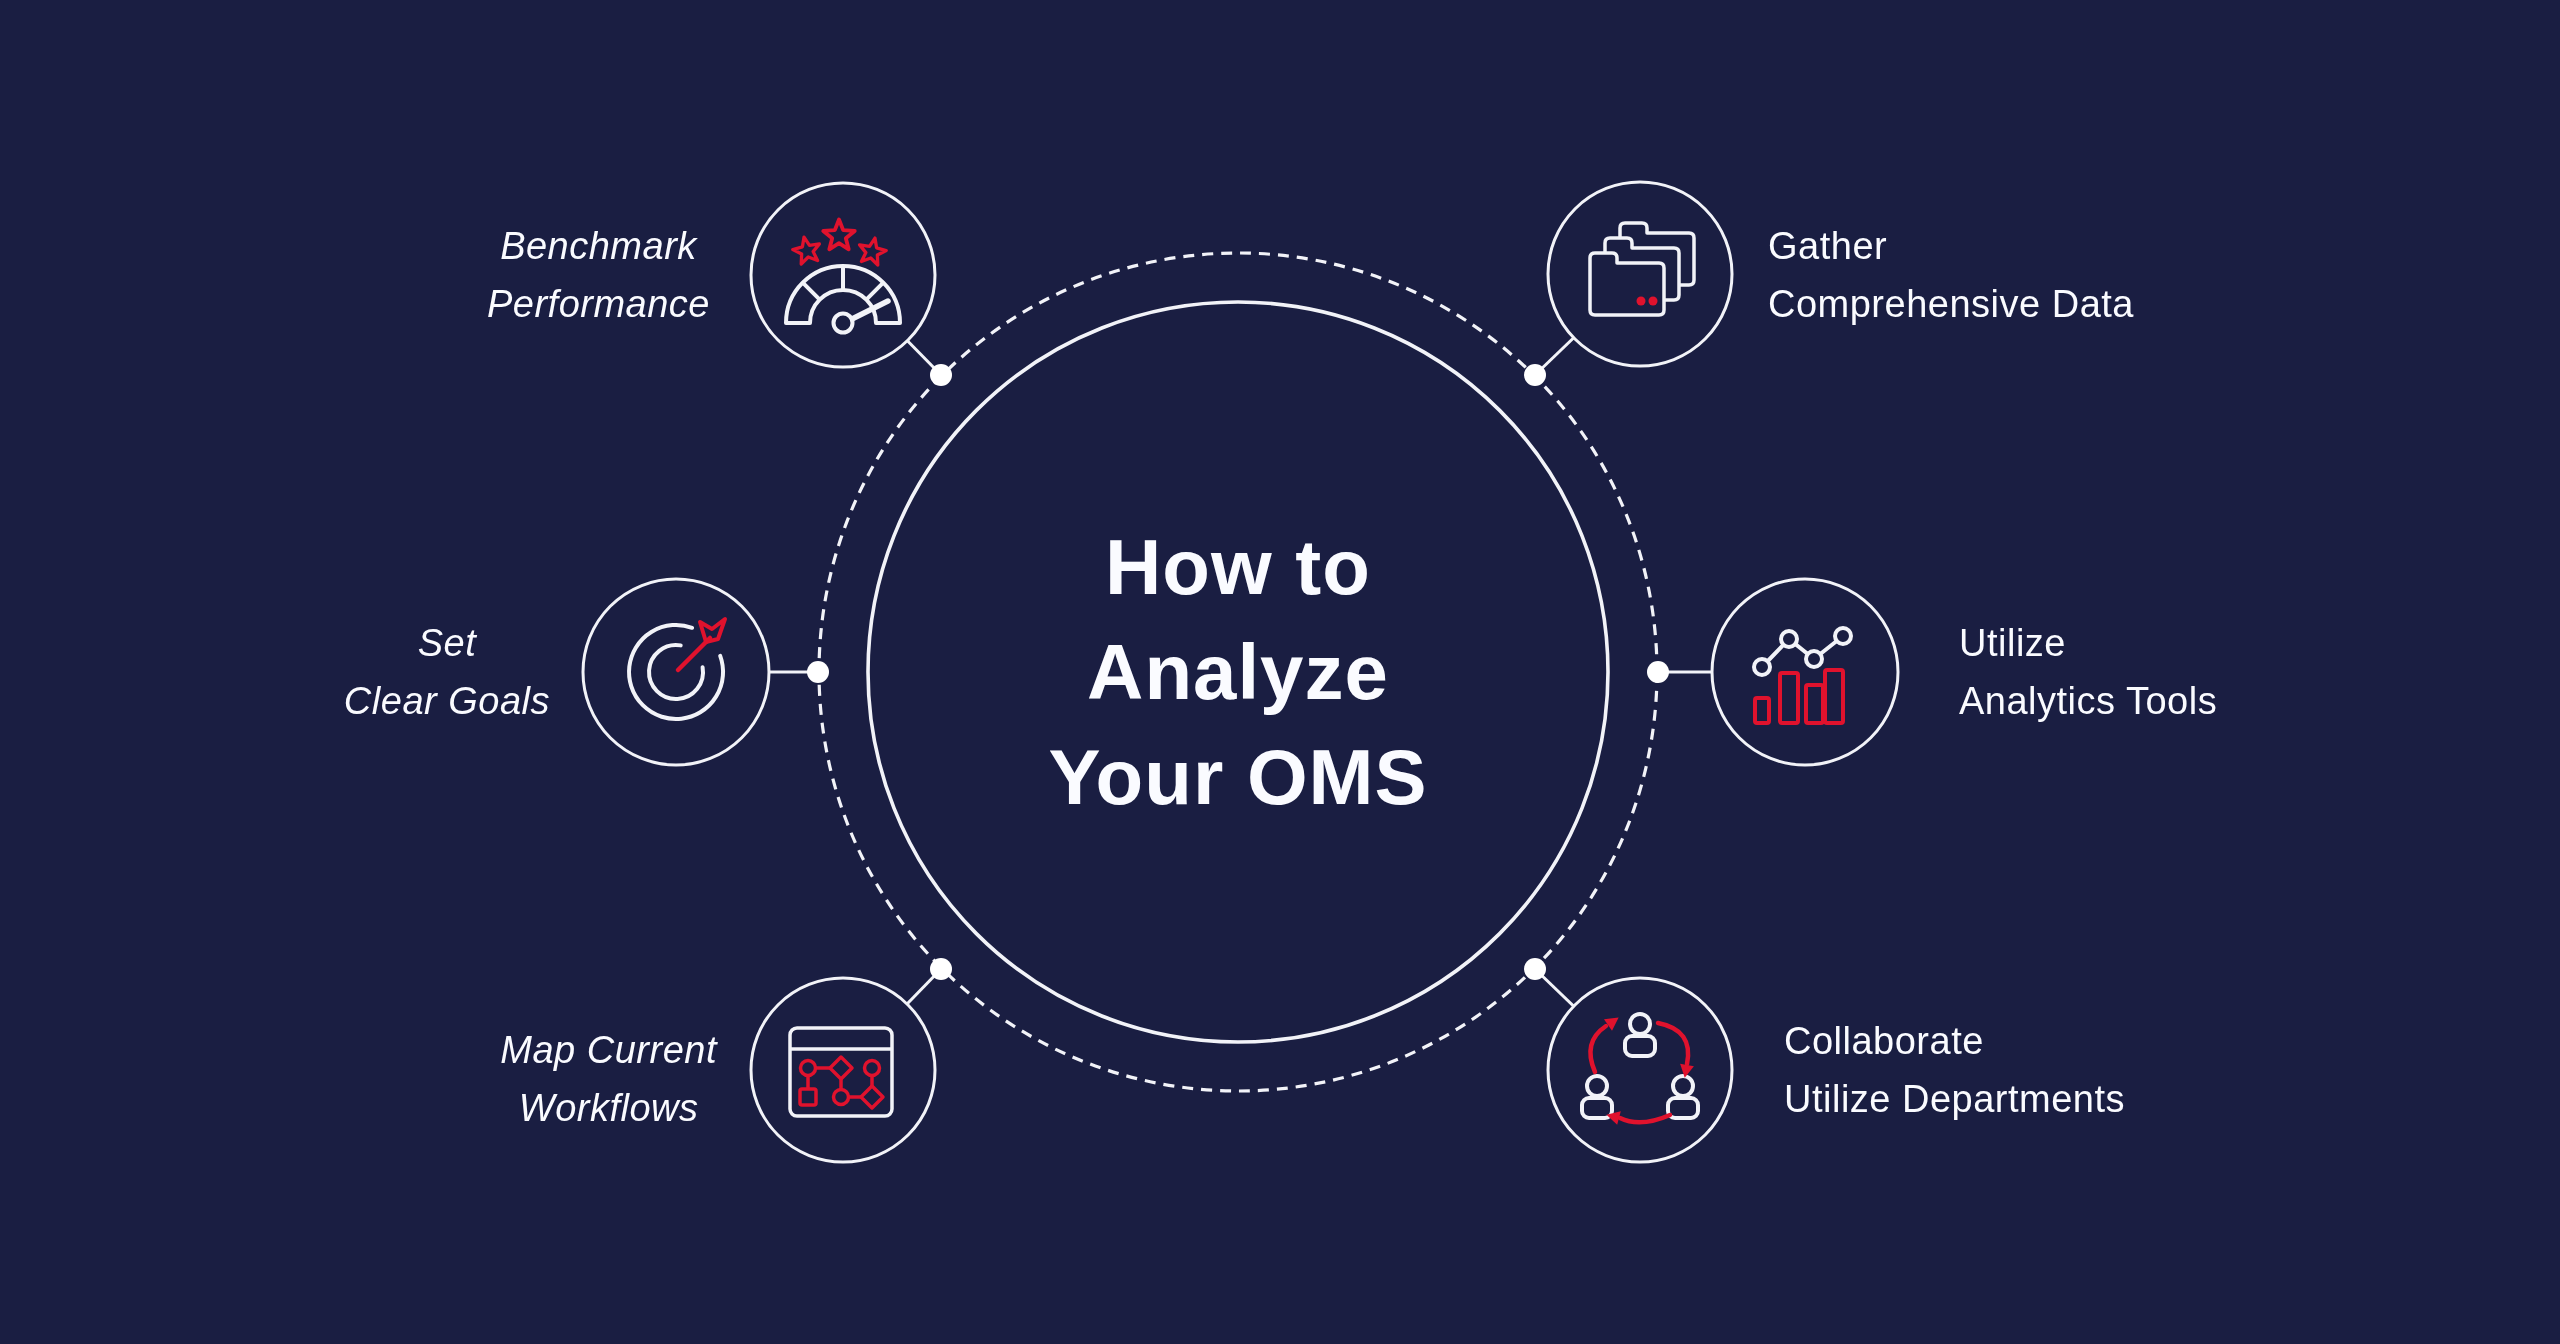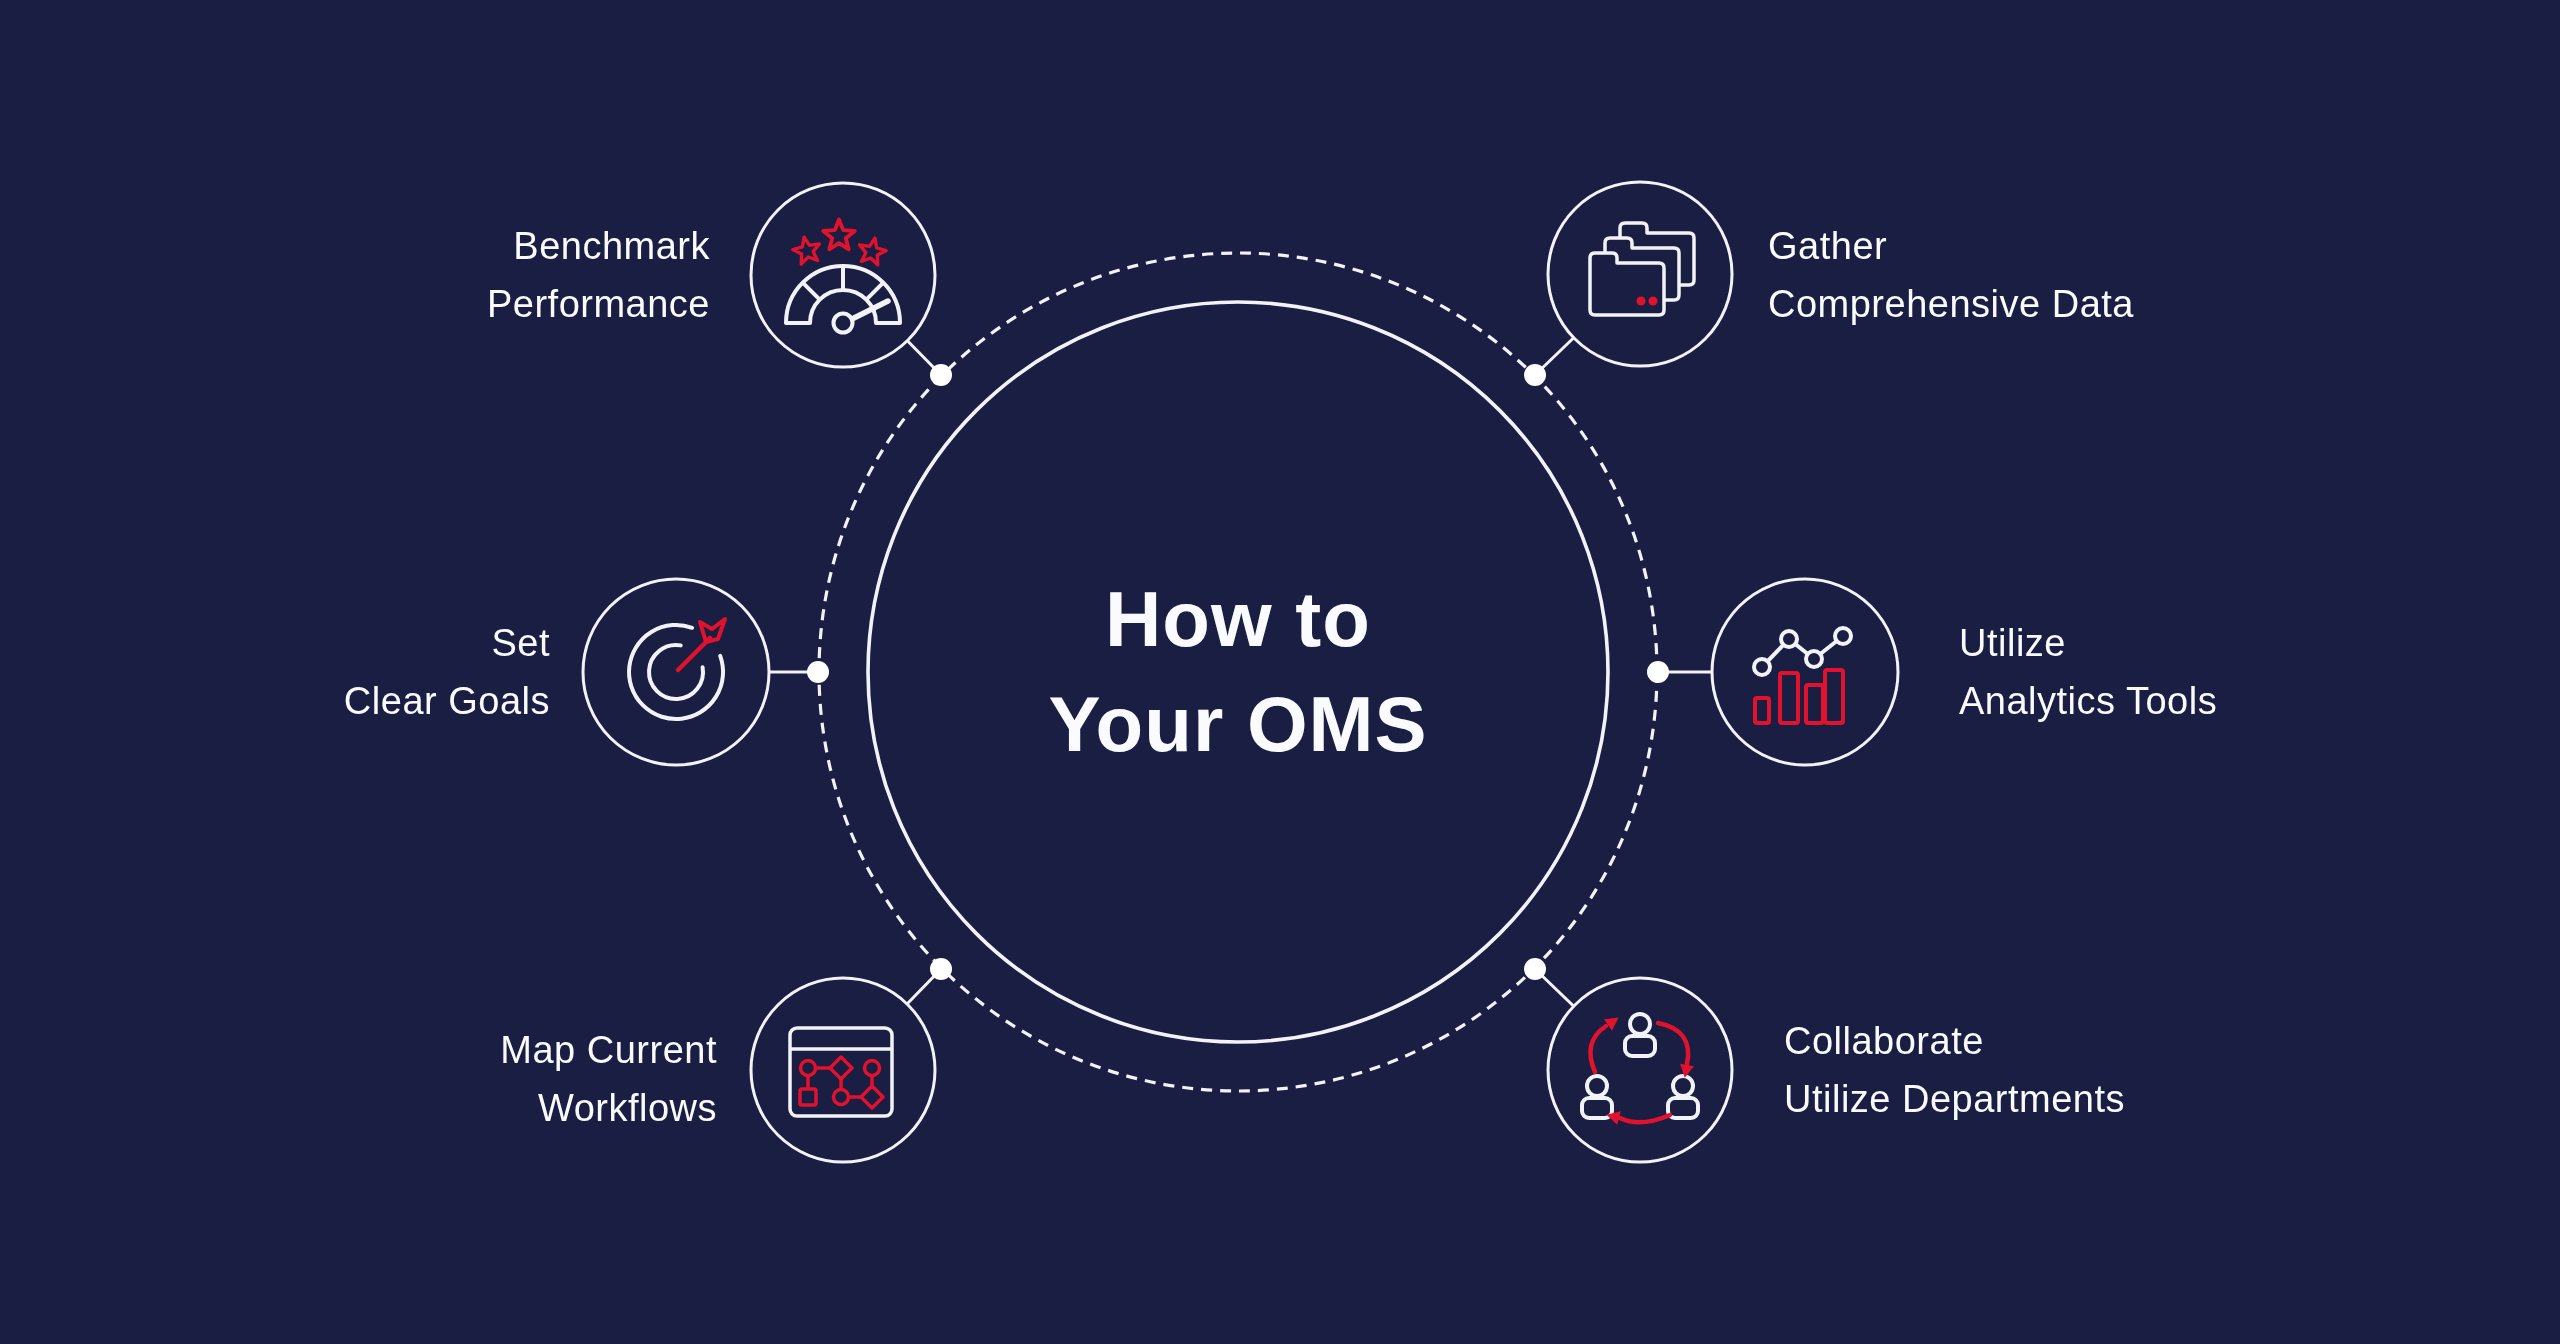--- a/index.html
+++ b/index.html
@@ -41,21 +41,21 @@
   }
   .lbl {
     position: absolute;
     color: var(--text-white);
     font-size: 38px;
     font-weight: 400;
     line-height: 58px;
     letter-spacing: 0.5px;
     white-space: nowrap;
   }
-  .lbl.right-align { text-align: right; }
+  .lbl.right-align { text-align: center; font-style: italic; }
   .lbl.v-center { transform: translateY(-50%); }
 </style>
 </head>
 <body>
 
 <div class="canvas">
 
   <svg class="scene" width="2560" height="1344" viewBox="0 0 2560 1344">
 
     <circle cx="1238" cy="672" r="419" class="w" stroke-width="3.2" stroke-dasharray="11 8"></circle>
@@ -178,20 +178,21 @@
       <g class="fillred">
         <path d="M0,-7 L13,0 L0,7 Z" transform="translate(-32,-45) rotate(-35)"></path>
         <path d="M0,-7 L13,0 L0,7 Z" transform="translate(47,-5) rotate(100)"></path>
         <path d="M0,-7 L13,0 L0,7 Z" transform="translate(-21,48) rotate(195)"></path>
       </g>
     </g>
   </svg>
 
   <div class="title">
     <div>How to</div>
+    <div>Analyze</div>
     <div>Your OMS</div>
   </div>
 
   <div class="lbl right-align v-center" style="right:1850px; top:275px;">
     <div>Benchmark</div>
     <div>Performance</div>
   </div>
 
   <div class="lbl v-center" style="left:1768px; top:275px;">
     <div>Gather</div>

